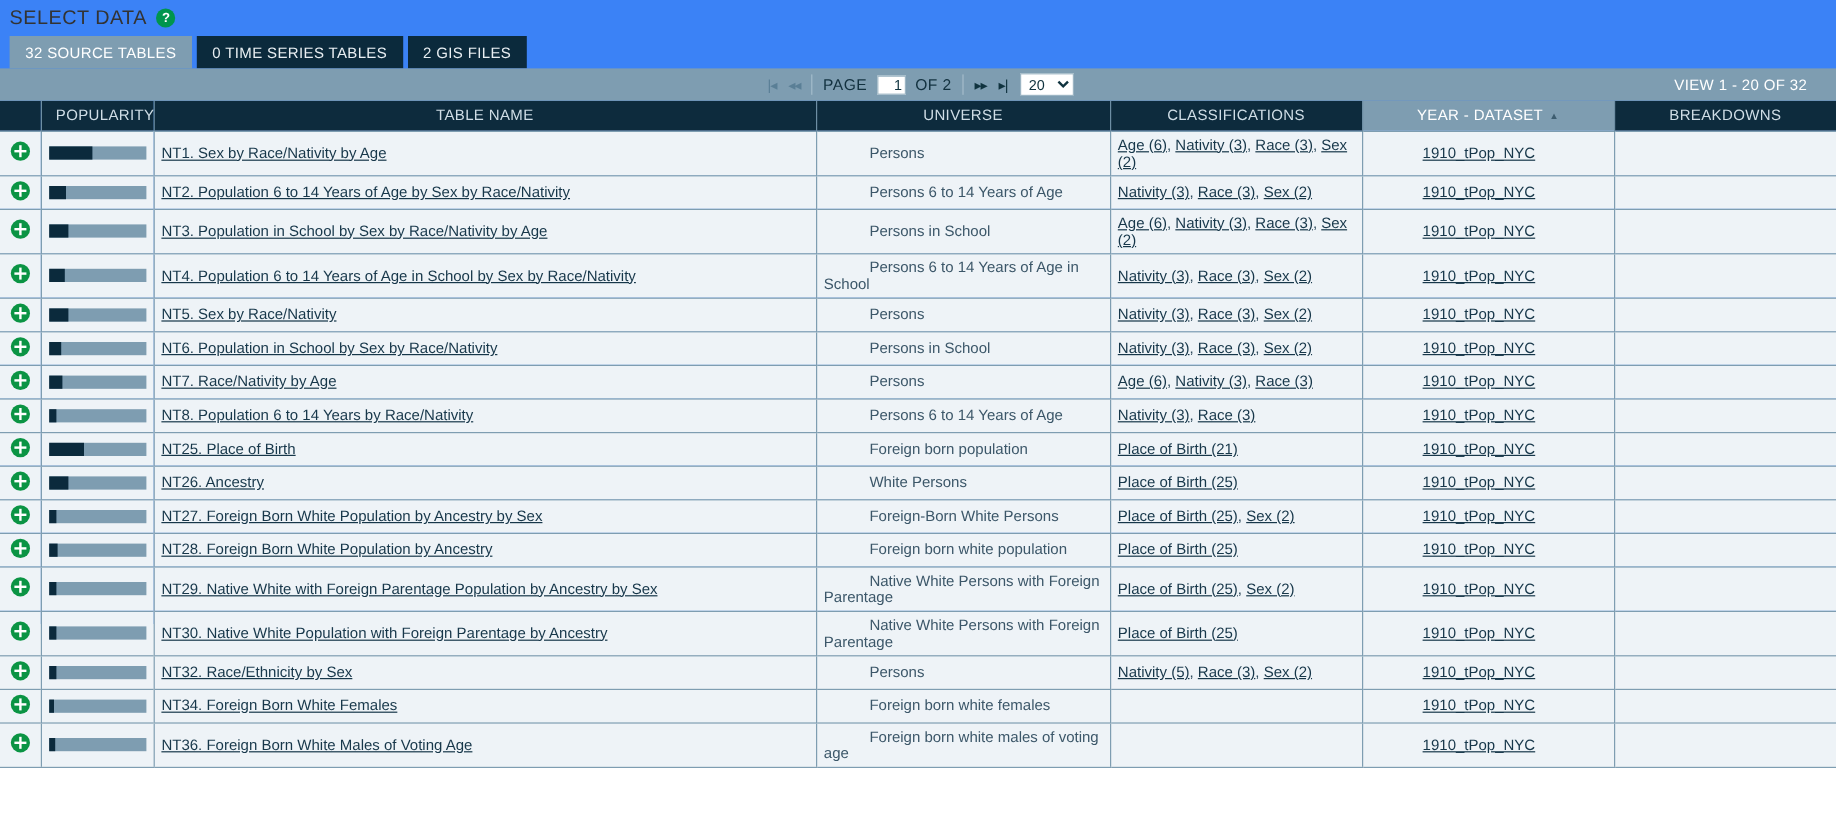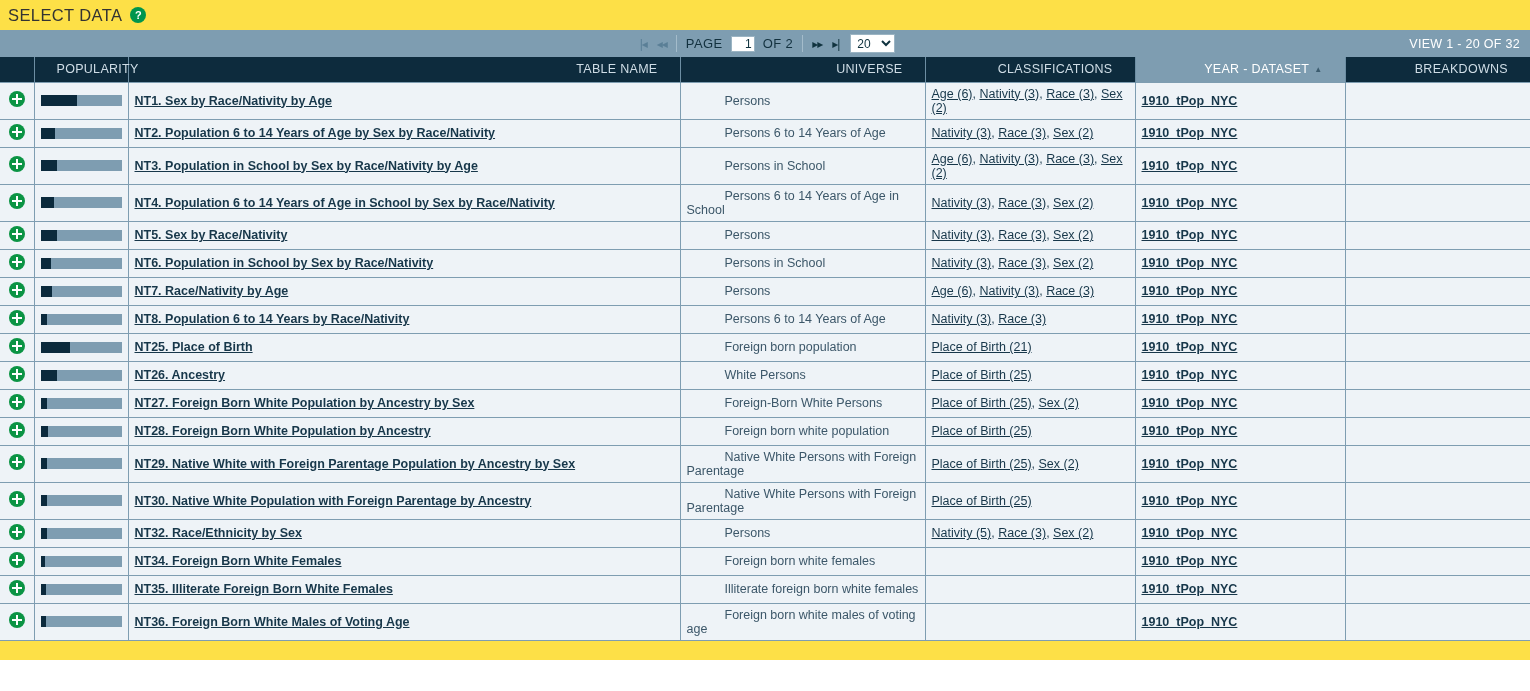--- a/index.html
+++ b/index.html
@@ -3,21 +3,21 @@
 <meta charset="utf-8">
 <style>
   * { box-sizing: border-box; }
   html, body {
     margin: 0; padding: 0;
     width: 1530px; height: 691px;
     background: #ffffff;
     font-family: "Liberation Sans", sans-serif;
     overflow: hidden;
   }
-  .page { position: relative; width: 1530px; height: 660px; background:#fde047; }
+  .page { position: relative; width: 1530px; height: 520px; background:#3b82f6; }
 
   
   .title-row {
     height: 30px;
     display: flex; align-items: center;
     padding-left: 8px;
     gap: 8px;
   }
   .title-text {
     font-size: 16.5px;
@@ -99,39 +99,39 @@
     height: 19px;
     font-family: "Liberation Sans", sans-serif;
     font-size: 12px;
     border: 1px solid #9bb4c3;
     background: #fff;
     color: #10333f;
     margin-left: 6px;
     padding-left: 2px;
   }
   .view-count {
-    position: absolute; right: 10px;
+    position: absolute; right: 24px;
     color: #ffffff; font-size: 12.5px; letter-spacing: .3px;
   }
 
   
   table.data {
     width: 1530px;
     border-collapse: collapse;
     table-layout: fixed;
   }
   table.data thead th {
     background: #0d2b3d;
     color: #cfdde6;
     font-size: 12.5px;
     font-weight: 400;
     letter-spacing: .3px;
-    text-align: right;
+    text-align: center;
     height: 25px;
-    padding: 0 22px;
+    padding: 0 12px;
     border-left: 1px solid #6d8ea3;
     white-space: nowrap;
     vertical-align: middle;
     margin-top: 42px;
   }
   table.data thead th.first { border-left: none; }
   table.data thead th.sorted {
     background: #7e9db1;
     color: #ffffff;
   }
@@ -188,35 +188,46 @@
     position: absolute; left: 0; top: 0; bottom: 0;
     background: #0b2a3c;
   }
 
   a.tlink {
     color: #17374a;
     text-decoration: underline;
     font-size: 12.5px;
     cursor: pointer;
   }
-  a.tlink.bold { font-weight: bold; }
-  .tname { font-weight: bold; }
+  a.tlink.bold { font-weight: normal; margin-left: 44px; }
+  .tname { font-weight: normal; }
   .cls-sep { color: #2d4a5c; }
   .univ-text { color: #3c5769; line-height: 14px; margin-left: 38px; }
 </style>
 </head>
 <body>
 
 <div class="page">
 
   <div class="title-row">
     <span class="title-text">SELECT DATA</span>
     <span class="circle-icon">?</span>
   </div>
 
+  <div class="tabs" id="tabbar">
+      <div class="tab active">
+        <span>32 SOURCE TABLES</span>
+      </div>
+      <div class="tab">
+        <span>0 TIME SERIES TABLES</span>
+      </div>
+      <div class="tab">
+        <span>2 GIS FILES</span>
+      </div>
+    </div>
 
   <div class="pagerbar">
     <div class="pager-center">
       <span class="pg-arrow">|◂</span>
       <span class="pg-arrow">◂◂</span>
       <span class="pg-sep"></span>
       <span class="pg-label">PAGE</span>
       <input class="pg-input" value="1" style="">
       <span class="pg-label">OF 2</span>
       <span class="pg-sep"></span>
@@ -457,33 +468,20 @@
           <td><a class="tlink bold">1910_tPop_NYC</a></td>
           <td><span></span></td>
         </tr>
         <tr>
           <td class="cell-plus"><span class="plus-icon"></span></td>
           <td>
             <div class="pop-track">
               <div class="pop-fill" style="width: 7%;"></div>
             </div>
           </td>
-          <td><a class="tlink tname">NT35. Illiterate Foreign Born White Females</a></td>
-          <td><span class="univ-text">Illiterate foreign born white females</span></td>
-          <td></td>
-          <td><a class="tlink bold">1910_tPop_NYC</a></td>
-          <td><span></span></td>
-        </tr>
-        <tr>
-          <td class="cell-plus"><span class="plus-icon"></span></td>
-          <td>
-            <div class="pop-track">
-              <div class="pop-fill" style="width: 7%;"></div>
-            </div>
-          </td>
           <td><a class="tlink tname">NT36. Foreign Born White Males of Voting Age</a></td>
           <td><span class="univ-text">Foreign born white males of voting age</span></td>
           <td></td>
           <td><a class="tlink bold">1910_tPop_NYC</a></td>
           <td><span></span></td>
         </tr>
       </tbody>
   </table>
 
 </div>

